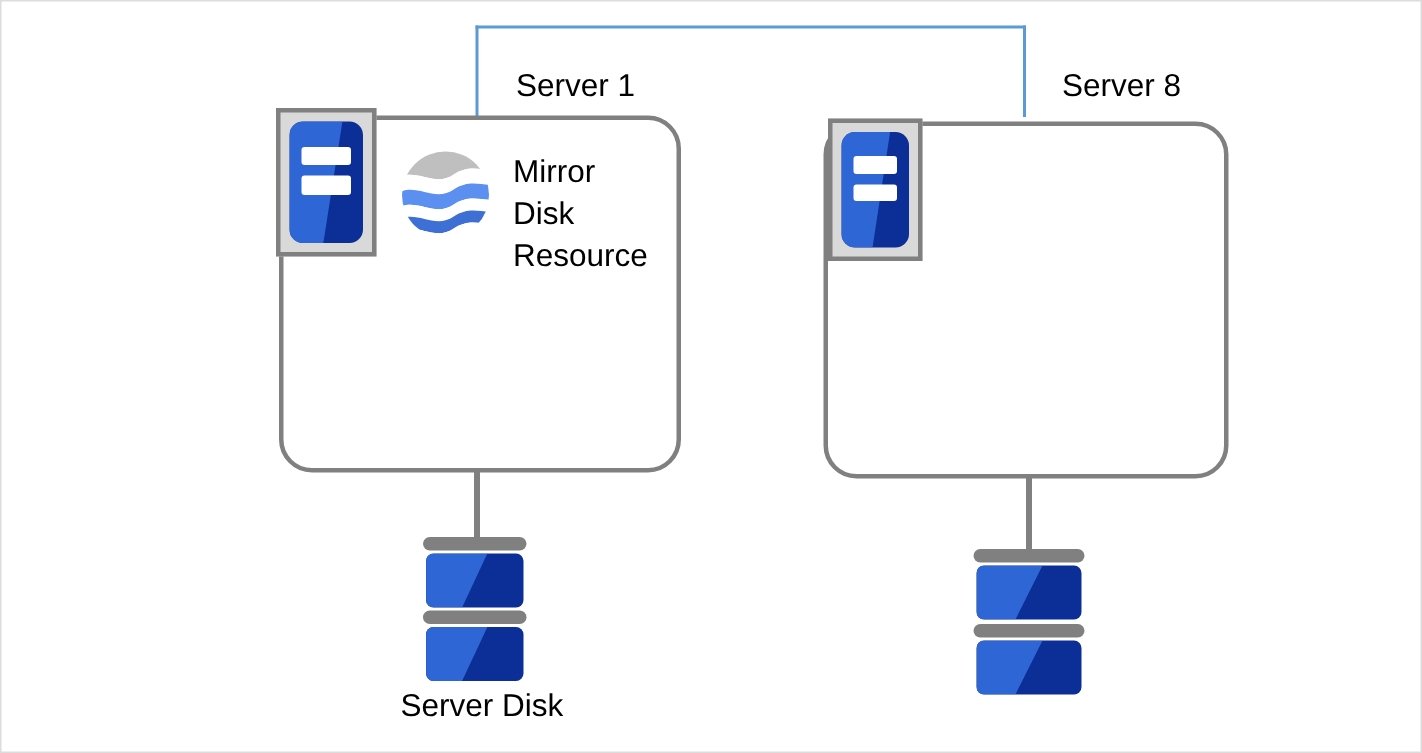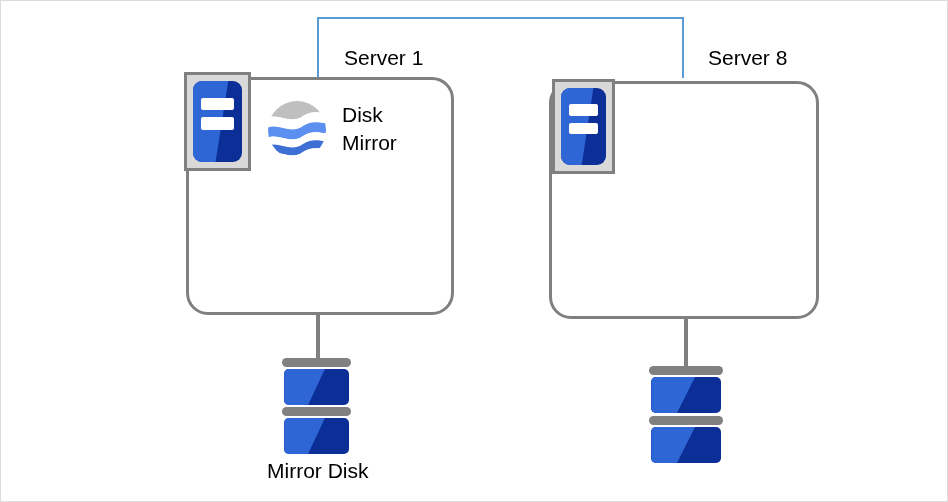--- a/index.html
+++ b/index.html
@@ -168,34 +168,35 @@
         <path d="M-4 40 C 10 30, 22 46, 36 36 C 48 28, 58 36, 66 32 L 66 22 C 58 26, 48 18, 36 26 C 22 36, 10 20, -4 30 Z" fill="#5b8ff0"></path>
         <path d="M-4 48 C 10 38, 22 54, 36 44 C 48 36, 58 44, 66 40 L 66 32 C 58 36, 48 28, 36 36 C 22 46, 10 30, -4 40 Z" fill="#ffffff"></path>
         <path d="M-4 56 C 10 46, 22 62, 36 52 C 48 44, 58 52, 66 48 L 66 40 C 58 44, 48 36, 36 44 C 22 54, 10 38, -4 48 Z" fill="#3d6fd4"></path>
         <path d="M-4 66 C 10 56, 22 72, 36 62 C 48 54, 58 62, 66 58 L 66 48 C 58 52, 48 44, 36 52 C 22 62, 10 46, -4 56 Z" fill="#ffffff"></path>
         <path d="M-4 66 C 10 56, 22 72, 36 62 C 48 54, 58 62, 66 58 L 66 70 L -4 70 Z" fill="#0b3a8f"></path>
       </g>
     </svg>
   </div>
 
   <div class="resource-label" style="left:341px; top:100px;">
+    <div>Mirror</div>
     <div>Disk</div>
-    <div>Mirror</div>
+    <div>Resource</div>
   </div>
 
   <div class="connector" style="left:315px; top:313px; width:4px; height:47px;"></div>
 
   <div class="disk" style="left:281px; top:357px; width:69px; height:96px;">
     <div class="disk-cap" style="top:0px; height:9px;"></div>
     <div class="disk-slab" style="top:11px; height:36px;"></div>
     <div class="disk-cap" style="top:49px; height:9px;"></div>
     <div class="disk-slab" style="top:60px; height:36px;"></div>
   </div>
 
-  <div class="disk-caption" style="left:266px; top:459px;">Mirror Disk</div>
+  <div class="disk-caption" style="left:266px; top:459px;">Server Disk</div>
 
   <div class="server-label" style="left:707px; top:46px;">Server 8</div>
 
   <div class="server-box" style="left:548px; top:80px; width:270px; height:238px;"></div>
 
   <div class="server-icon" style="left:551px; top:78px; width:63px; height:95px;">
     <div class="server-icon-body">
       <div class="server-icon-bar b1"></div>
       <div class="server-icon-bar b2"></div>
     </div>

